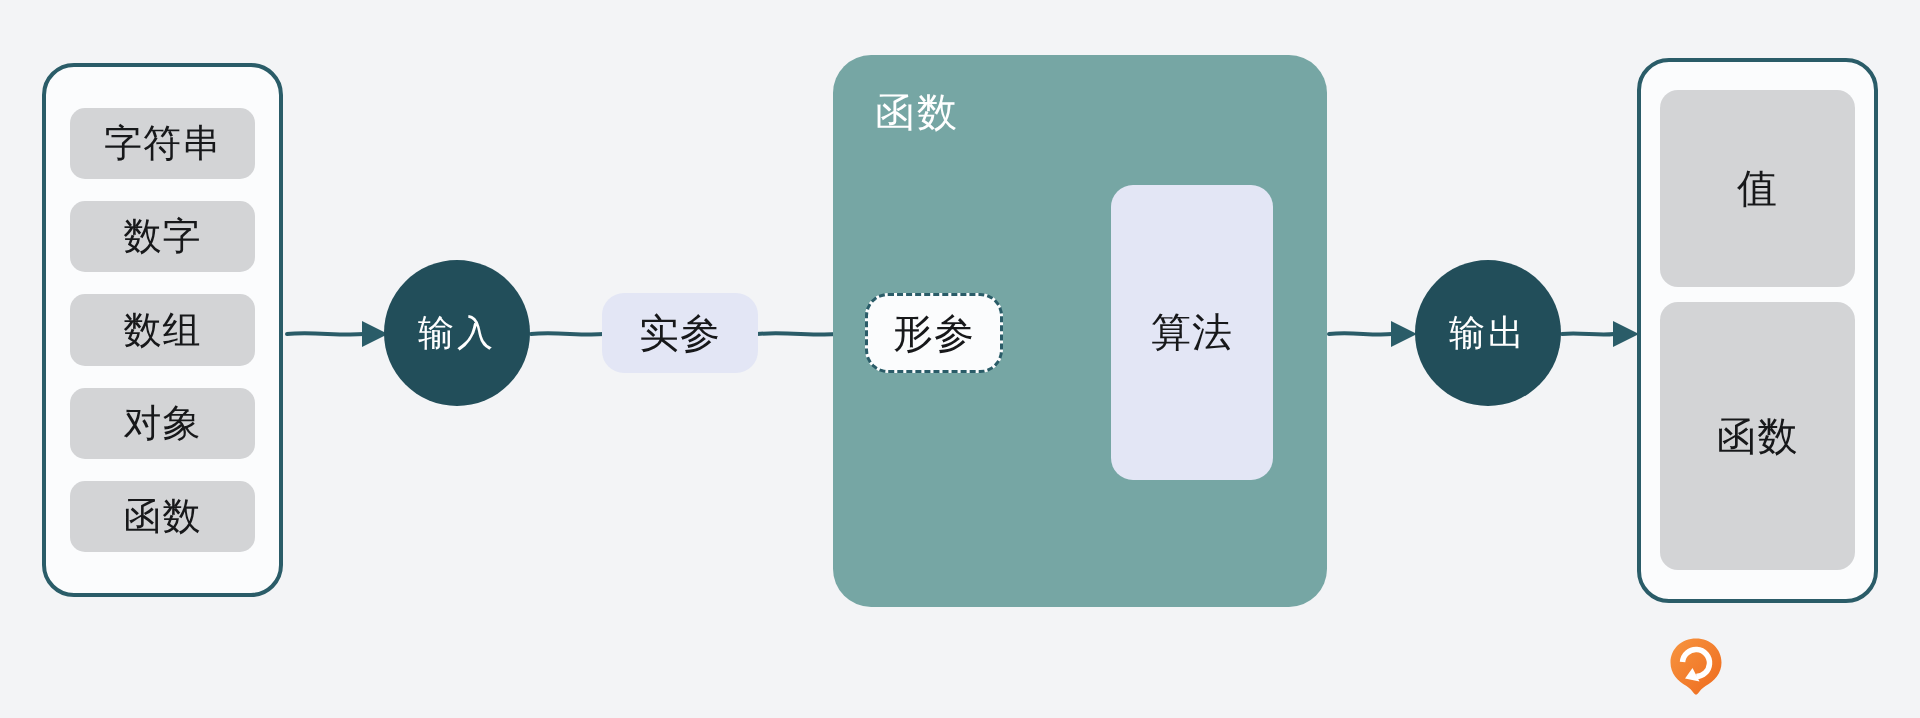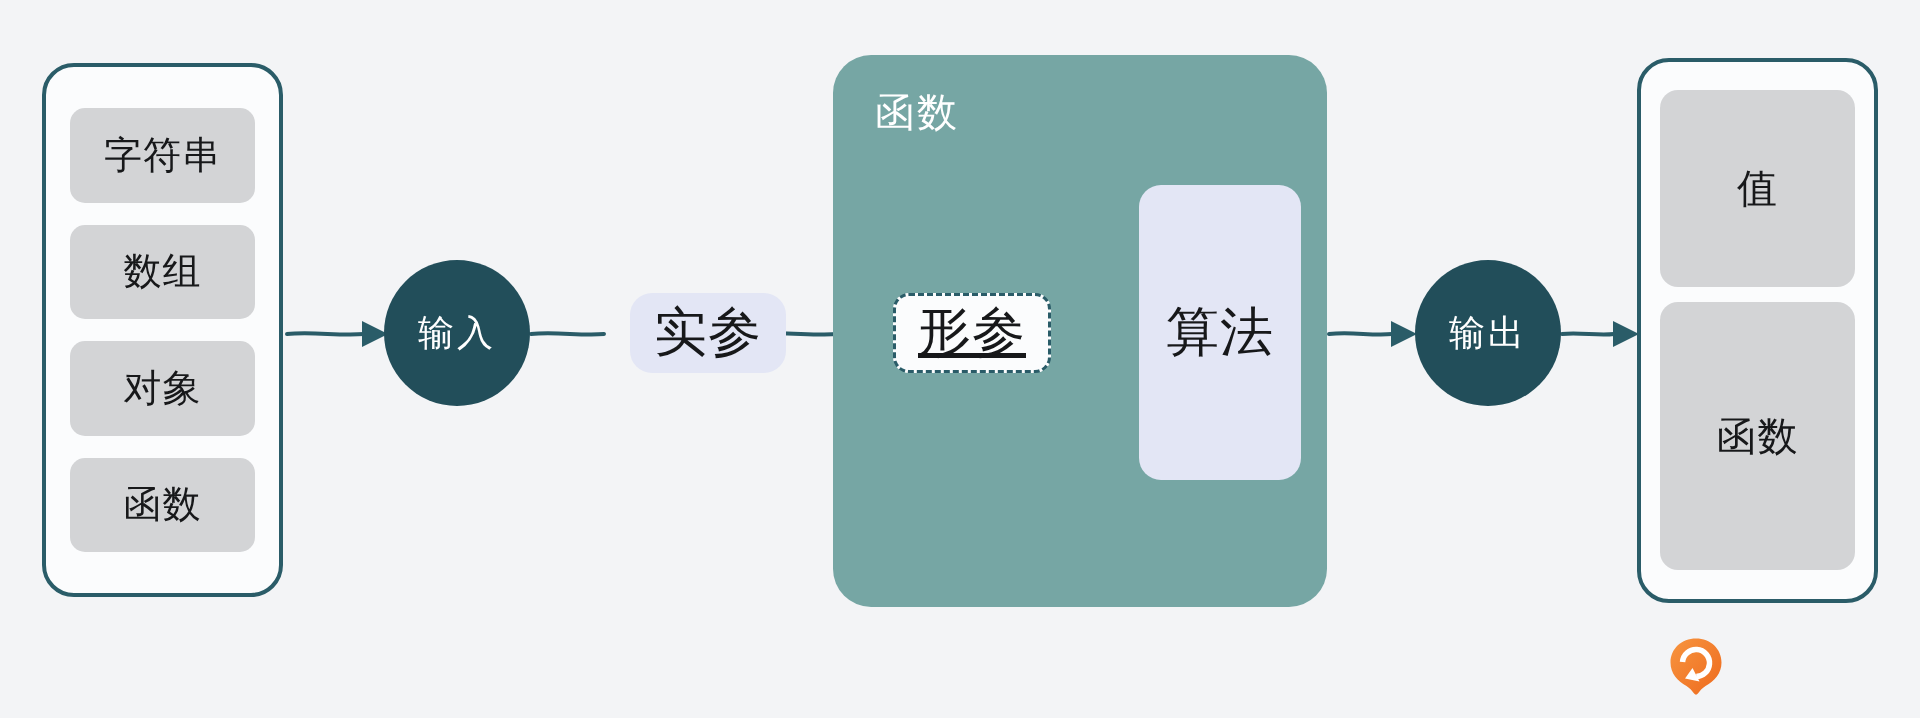--- a/index.html
+++ b/index.html
@@ -38,39 +38,39 @@
     position:absolute; width:146px; height:146px; border-radius:50%;
     background:var(--node-dark,#224e5a); color:#fff;
     display:flex; align-items:center; justify-content:center;
     font-size:36px; letter-spacing:3px;
   }
   .input-circle  { left:384px; top:260px; }
   .output-circle { left:1415px; top:260px; }
 
   .chip {
     display:flex; align-items:center; justify-content:center; box-sizing:border-box;
-    font-size:53px; color:var(--text-dark,#17181a); letter-spacing:1px;margin-left:28px;
+    font-size:40px; color:var(--text-dark,#17181a); letter-spacing:1px;
   }
   .actual-param {
     position:absolute; left:602px; top:293px; width:156px; height:80px;
     background:var(--lavender,#e3e6f5); border-radius:22px;
   }
 
   .func-box {
     position:absolute; left:833px; top:55px; width:494px; height:552px;
     background:var(--func-teal,#76a6a4); border-radius:38px;
   }
   .func-title {
     position:absolute; left:42px; top:30px;
     font-size:40px; color:#ffffff; letter-spacing:2px;
   }
   .formal-param {
-    position:absolute; left:32px; top:238px; width:158px; height:80px;
+    position:absolute; left:32px; top:238px; width:138px; height:80px;
     background:var(--box-fill,#fbfcfd);
-    border:3px dashed var(--accent,#2a5c68); border-radius:16px;text-decoration:underline;
+    border:3px dashed var(--accent,#2a5c68); border-radius:23px;
   }
   .algorithm {
     position:absolute; left:278px; top:130px; width:162px; height:295px;
     background:var(--lavender,#e3e6f5); border-radius:22px;
   }
 
   .arrows { position:absolute; left:0; top:0; pointer-events:none; }
   .flow-line { stroke:var(--accent,#2a5c68); stroke-width:4; fill:none; stroke-linecap:round; }
   .flow-head { fill:var(--accent,#2a5c68); }
 
@@ -106,20 +106,21 @@
       <polygon class="flow-head" points="1391,321 1417,334 1391,347"></polygon>
     </g>
     <g>
       <path class="flow-line" d="M1562,334 C1580,332 1598,336 1614,334"></path>
       <polygon class="flow-head" points="1613,321 1639,334 1613,347"></polygon>
     </g>
   </svg>
 
   <div class="outer-box left-box">
     <div class="pill">字符串</div>
+    <div class="pill">数字</div>
     <div class="pill">数组</div>
     <div class="pill">对象</div>
     <div class="pill">函数</div>
   </div>
 
   <div class="circle input-circle">输入</div>
 
   <div class="chip actual-param">实参</div>
 
   <div class="func-box">

